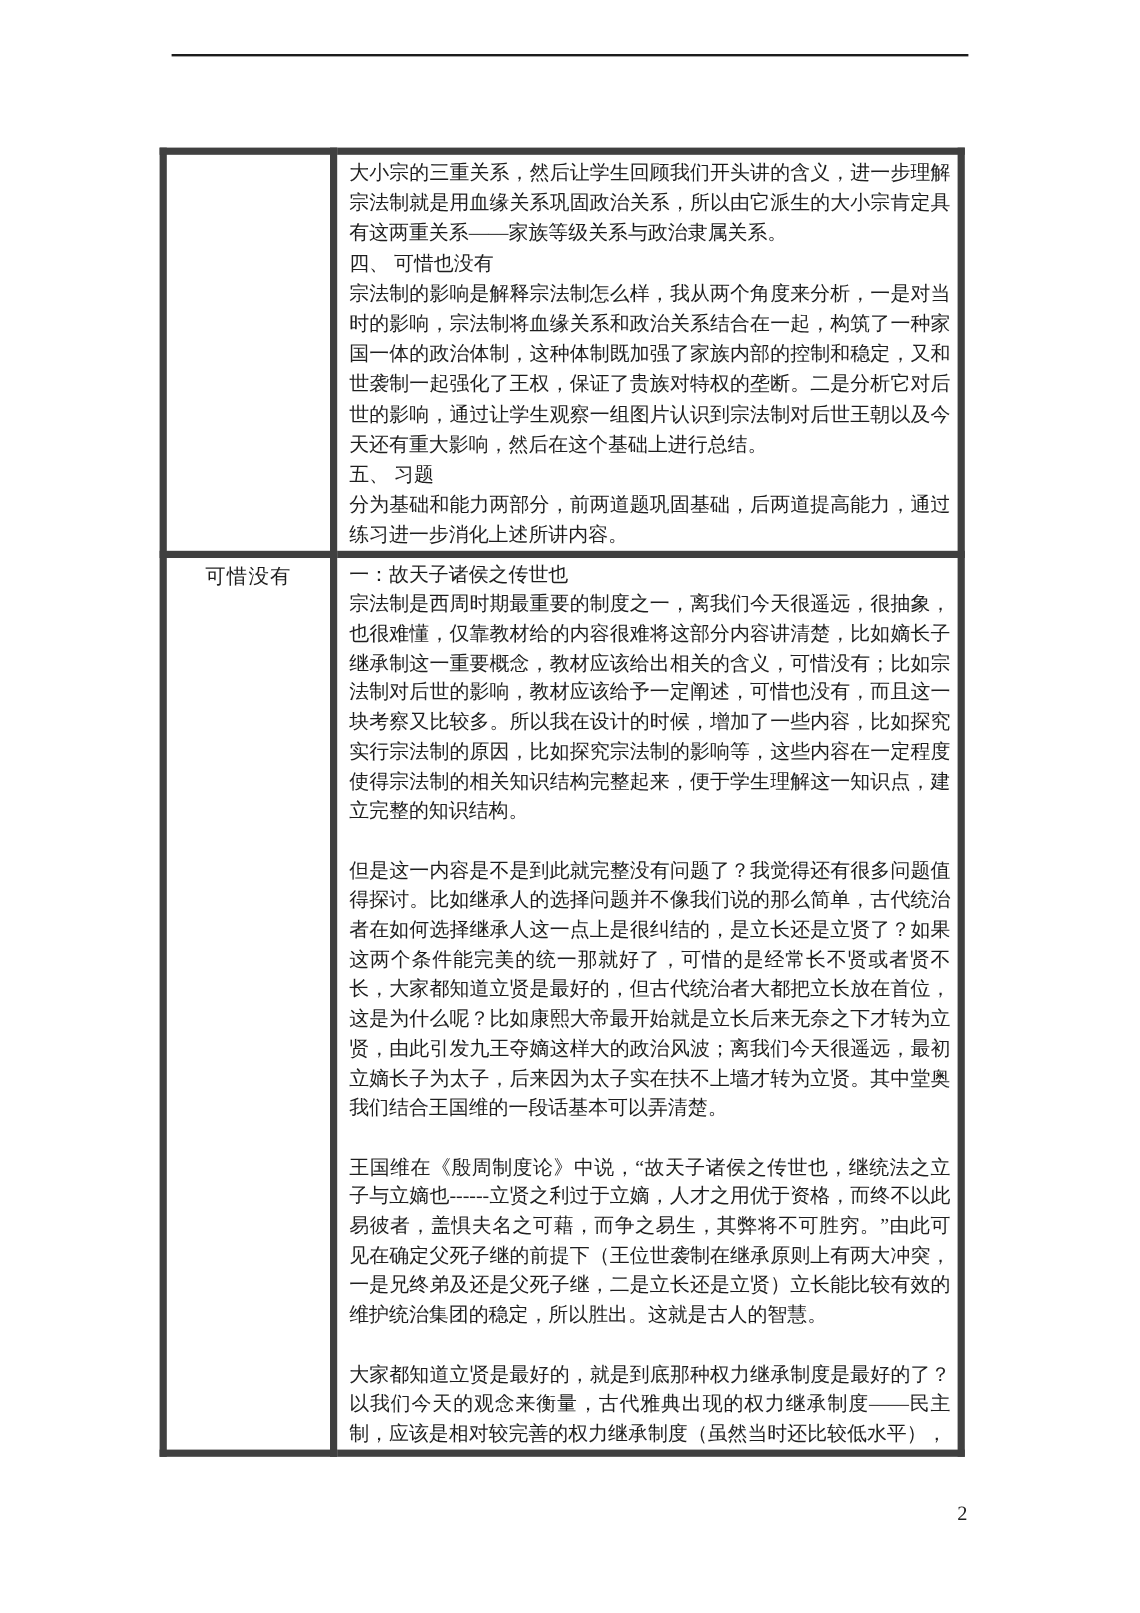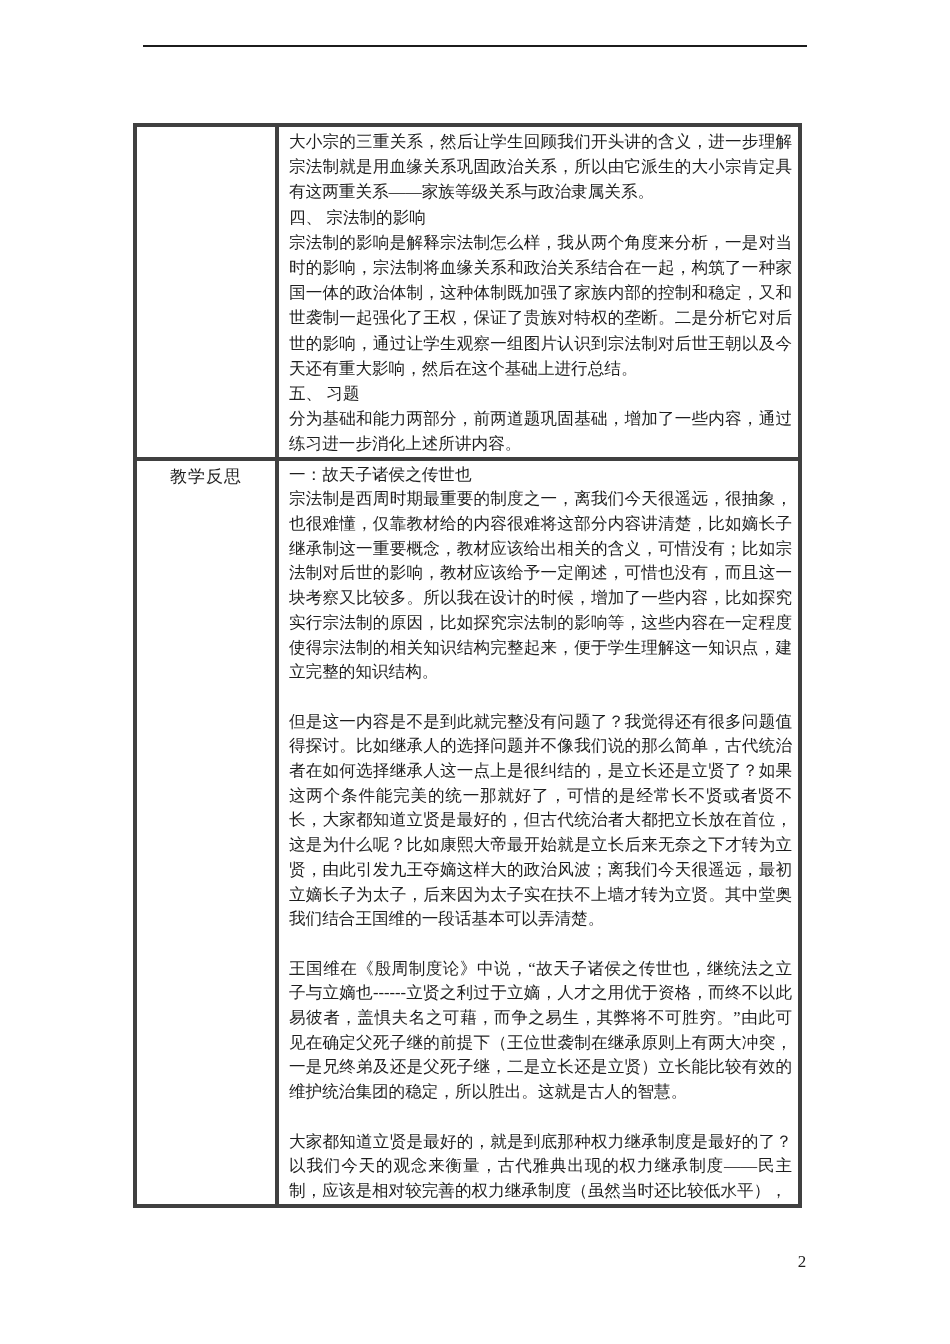--- a/index.html
+++ b/index.html
@@ -22,21 +22,21 @@
     background: #1c1c1c;
   }
   table.doc-table {
     position: absolute;
     left: 133px; top: 123px;
     width: 665px;
     border-collapse: collapse;
     table-layout: fixed;
   }
   table.doc-table td {
-    border: 4px solid #404040;
+    border: 6px solid #404040;
     vertical-align: top;
     overflow: hidden;
     margin-top: 16px;
   }
   td.label-cell {
     width: 142px;
     text-align: center;
     padding-top: 4px;
     font-size: 17px;
     letter-spacing: 1px;
@@ -68,28 +68,28 @@
 <div class="page">
 
   <div class="header-rule"></div>
 
   <table class="doc-table">
     <tbody>
         <tr class="row-plan">
       <td class="label-cell"></td>
       <td class="content-cell">
             <p class="para">大小宗的三重关系，然后让学生回顾我们开头讲的含义，进一步理解宗法制就是用血缘关系巩固政治关系，所以由它派生的大小宗肯定具有这两重关系——家族等级关系与政治隶属关系。</p>
-            <p class="para">四、 宗法制的影响</p>
+            <p class="para">四、 可惜也没有</p>
             <p class="para">宗法制的影响是解释宗法制怎么样，我从两个角度来分析，一是对当时的影响，宗法制将血缘关系和政治关系结合在一起，构筑了一种家国一体的政治体制，这种体制既加强了家族内部的控制和稳定，又和世袭制一起强化了王权，保证了贵族对特权的垄断。二是分析它对后世的影响，通过让学生观察一组图片认识到宗法制对后世王朝以及今天还有重大影响，然后在这个基础上进行总结。</p>
             <p class="para">五、 习题</p>
-            <p class="para">分为基础和能力两部分，前两道题巩固基础，增加了一些内容，通过练习进一步消化上述所讲内容。</p>
+            <p class="para">分为基础和能力两部分，前两道题巩固基础，后两道提高能力，通过练习进一步消化上述所讲内容。</p>
           </td>
     </tr>
     <tr class="row-reflection">
-      <td class="label-cell">教学反思</td>
+      <td class="label-cell">可惜没有</td>
       <td class="content-cell">
             <p class="para">一：故天子诸侯之传世也</p>
             <p class="para">宗法制是西周时期最重要的制度之一，离我们今天很遥远，很抽象，也很难懂，仅靠教材给的内容很难将这部分内容讲清楚，比如嫡长子继承制这一重要概念，教材应该给出相关的含义，可惜没有；比如宗法制对后世的影响，教材应该给予一定阐述，可惜也没有，而且这一块考察又比较多。所以我在设计的时候，增加了一些内容，比如探究实行宗法制的原因，比如探究宗法制的影响等，这些内容在一定程度使得宗法制的相关知识结构完整起来，便于学生理解这一知识点，建立完整的知识结构。</p>
             <p class="para blank"></p>
             <p class="para">但是这一内容是不是到此就完整没有问题了？我觉得还有很多问题值得探讨。比如继承人的选择问题并不像我们说的那么简单，古代统治者在如何选择继承人这一点上是很纠结的，是立长还是立贤了？如果这两个条件能完美的统一那就好了，可惜的是经常长不贤或者贤不长，大家都知道立贤是最好的，但古代统治者大都把立长放在首位，这是为什么呢？比如康熙大帝最开始就是立长后来无奈之下才转为立贤，由此引发九王夺嫡这样大的政治风波；离我们今天很遥远，最初立嫡长子为太子，后来因为太子实在扶不上墙才转为立贤。其中堂奥我们结合王国维的一段话基本可以弄清楚。</p>
             <p class="para blank"></p>
             <p class="para">王国维在《殷周制度论》中说，“故天子诸侯之传世也，继统法之立子与立嫡也------立贤之利过于立嫡，人才之用优于资格，而终不以此易彼者，盖惧夫名之可藉，而争之易生，其弊将不可胜穷。”由此可见在确定父死子继的前提下（王位世袭制在继承原则上有两大冲突，一是兄终弟及还是父死子继，二是立长还是立贤）立长能比较有效的维护统治集团的稳定，所以胜出。这就是古人的智慧。</p>
             <p class="para blank"></p>
             <p class="para">大家都知道立贤是最好的，就是到底那种权力继承制度是最好的了？以我们今天的观念来衡量，古代雅典出现的权力继承制度——民主制，应该是相对较完善的权力继承制度（虽然当时还比较低水平），</p>
           </td>

